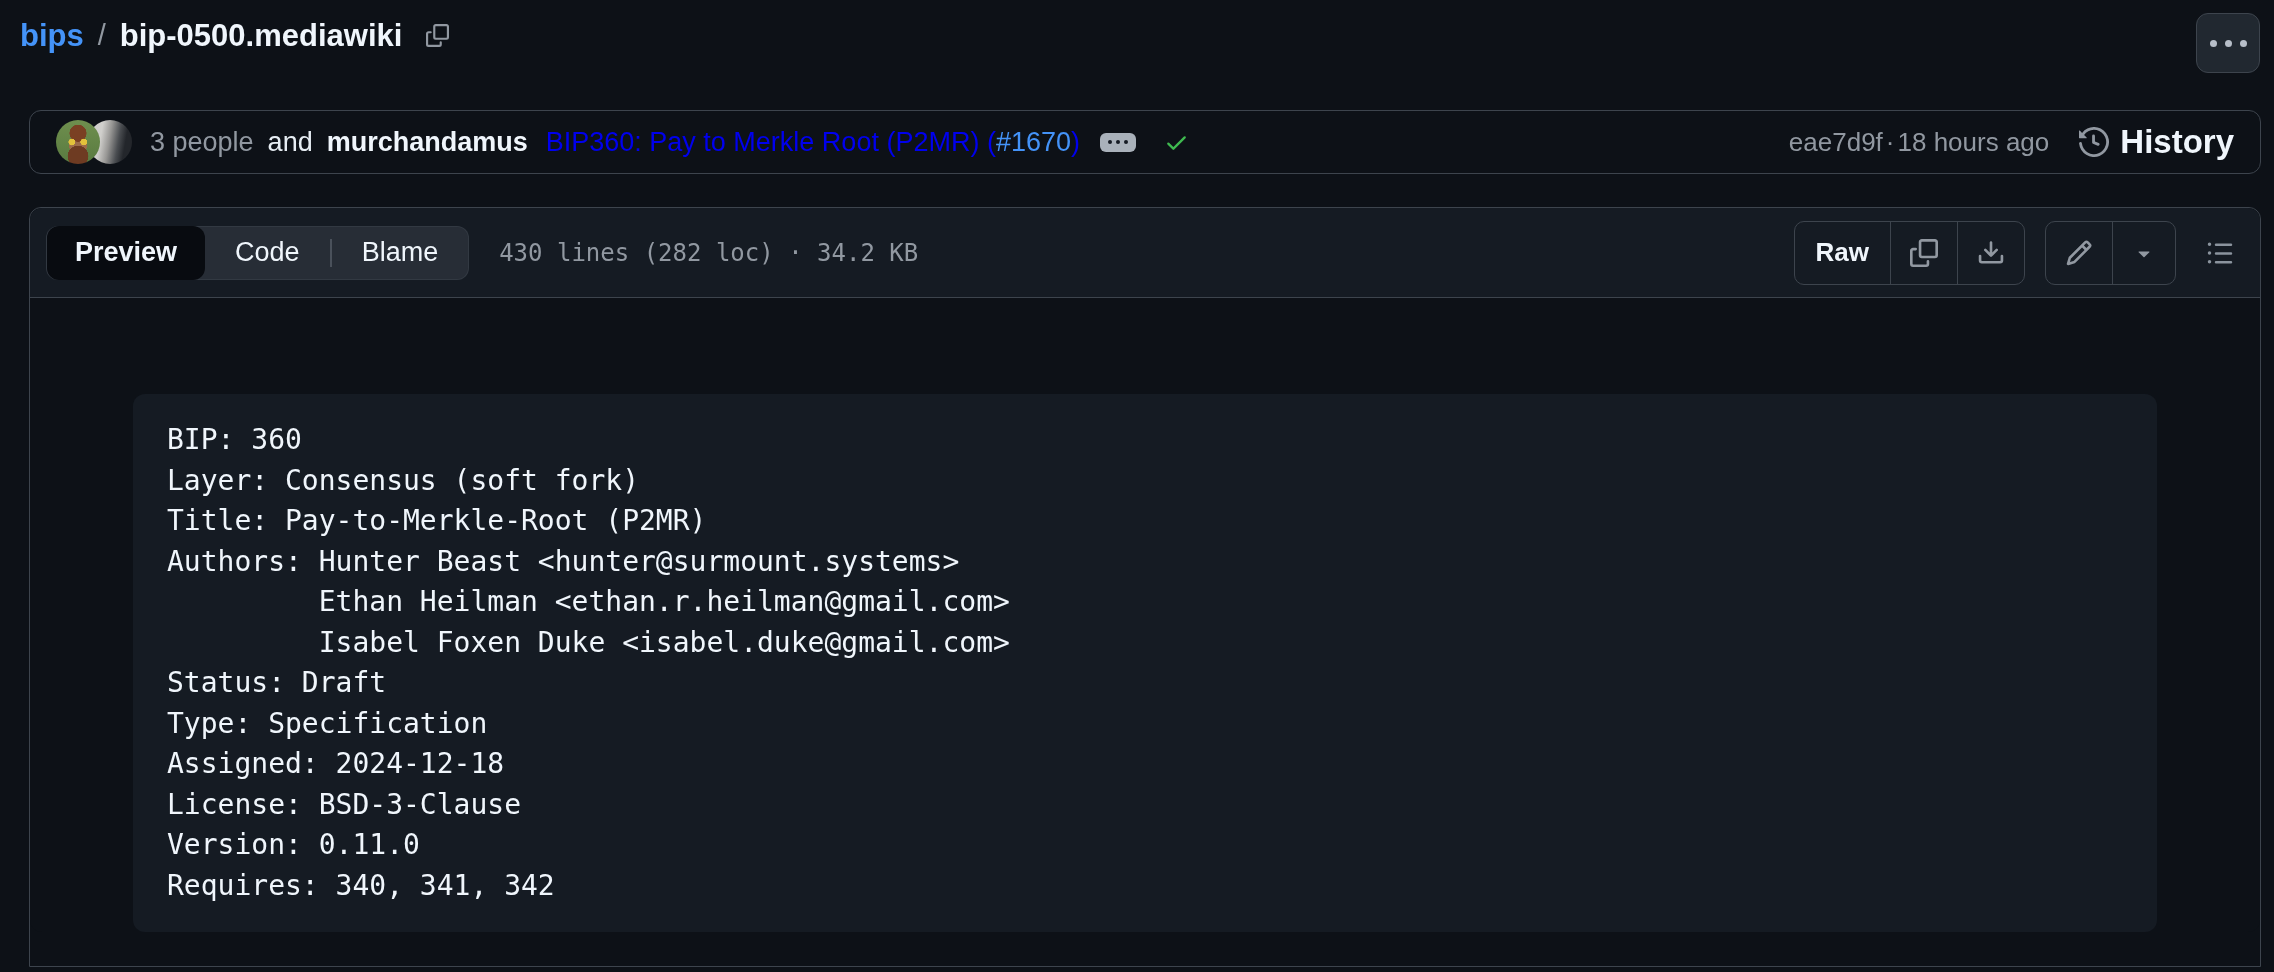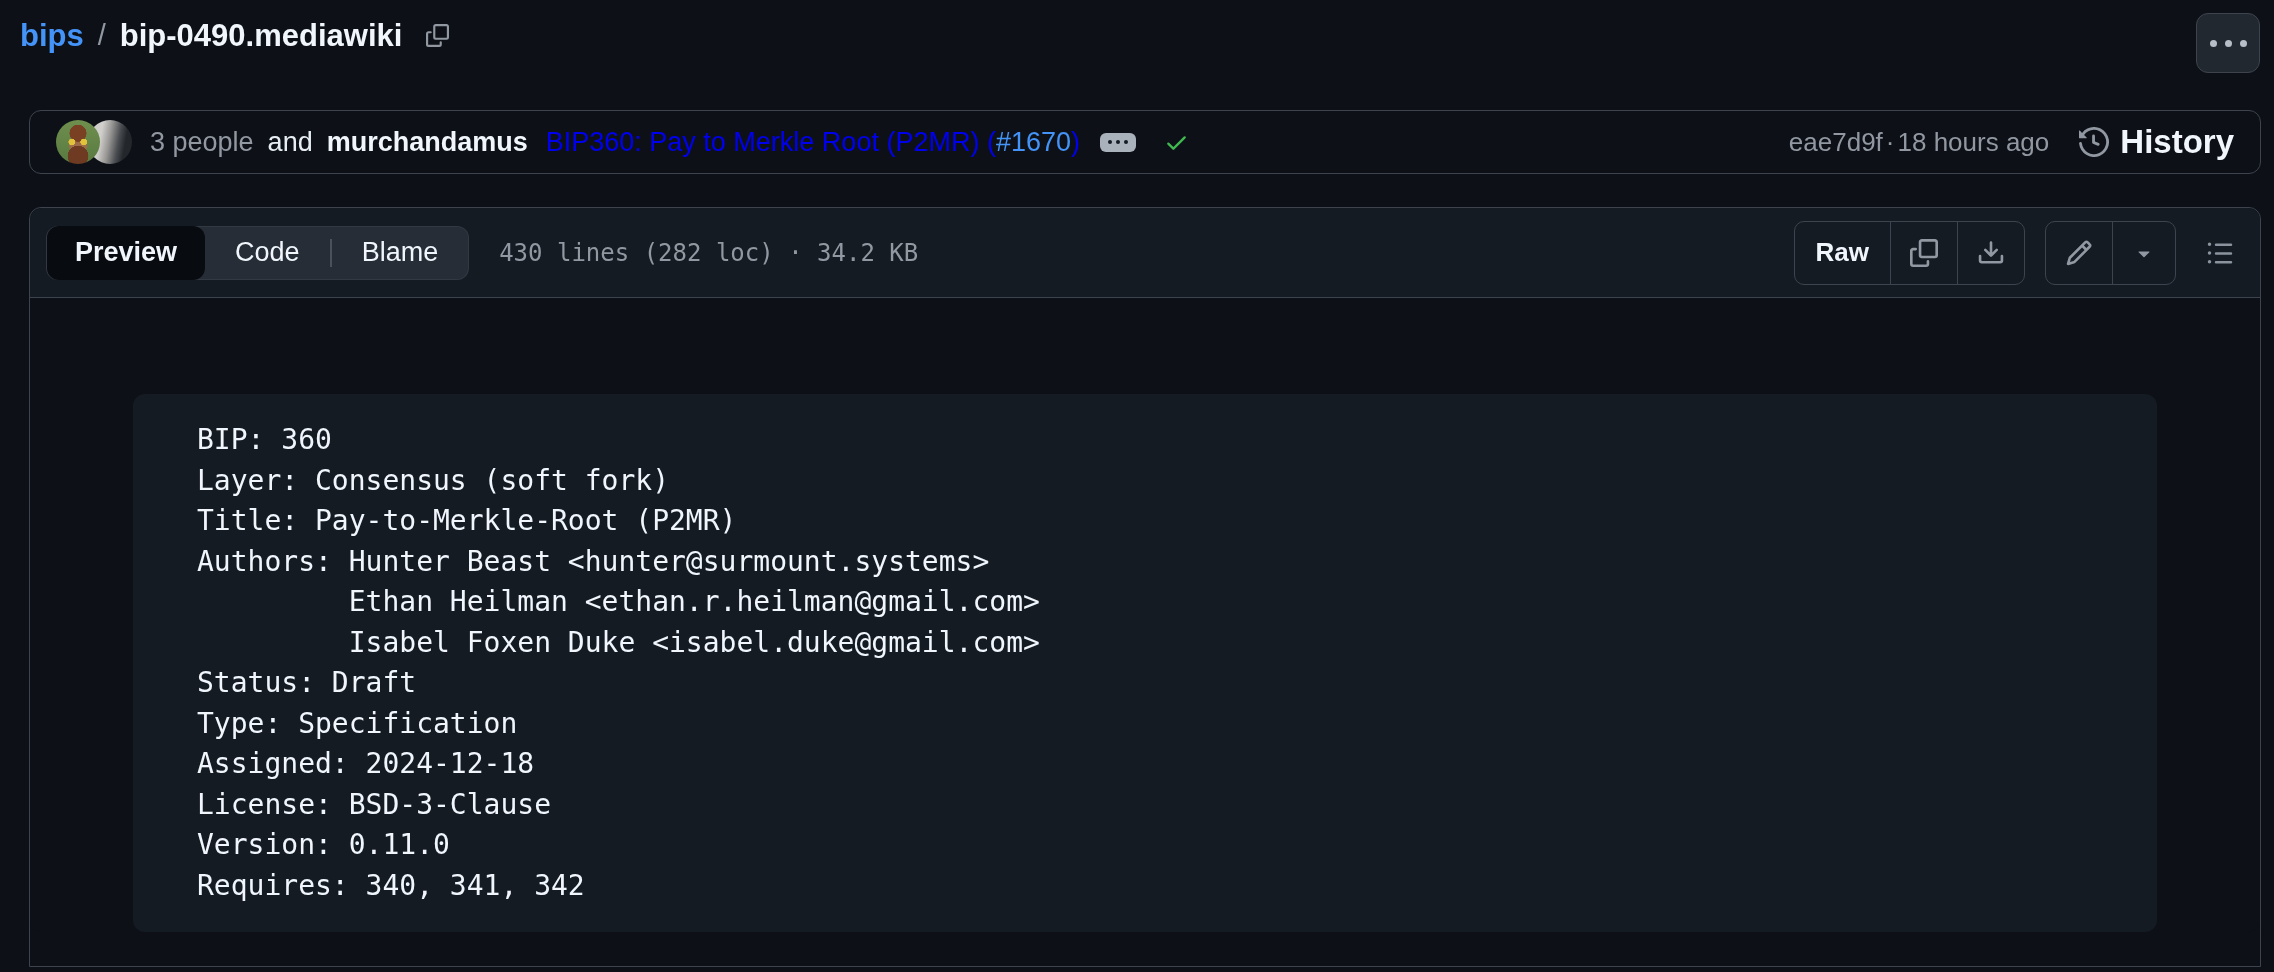--- a/index.html
+++ b/index.html
@@ -128,31 +128,31 @@
   .list-btn{ margin-left:30px; color:#8b949e; }
 
   .preview{ background:var(--canvas); padding:96px 103px 0 103px; border-radius:0 0 12px 12px; }
   .code-block{
     background:var(--subtle); border-radius:12px;
     padding:26px 34px;
     font-family:"DejaVu Sans Mono", monospace;
     font-size:28px; line-height:40.5px;
     color:var(--fg);
   }
-  .code-line{ white-space:pre;margin-left:30px; }
+  .code-line{ white-space:pre; }
 </style>
 </head>
 <body>
 
 <div class="page">
 
   <header class="breadcrumb-row">
     <a class="repo" href="#">bips</a>
     <span class="sep">/</span>
-    <span class="file">bip-0490.mediawiki</span>
+    <span class="file">bip-0500.mediawiki</span>
     <button class="icon-btn copy-path">
       <span>
         <svg width="23" height="23" viewBox="0 0 16 16">
             <path d="M0 6.75C0 5.784.784 5 1.75 5h1.5a.75.75 0 0 1 0 1.5h-1.5a.25.25 0 0 0-.25.25v7.5c0 .138.112.25.25.25h7.5a.25.25 0 0 0 .25-.25v-1.5a.75.75 0 0 1 1.5 0v1.5A1.75 1.75 0 0 1 9.25 16h-7.5A1.75 1.75 0 0 1 0 14.25Z"></path>
             <path d="M5 1.75C5 .784 5.784 0 6.75 0h7.5C15.216 0 16 .784 16 1.75v7.5A1.75 1.75 0 0 1 14.25 11h-7.5A1.75 1.75 0 0 1 5 9.25Zm1.75-.25a.25.25 0 0 0-.25.25v7.5c0 .138.112.25.25.25h7.5a.25.25 0 0 0 .25-.25v-7.5a.25.25 0 0 0-.25-.25Z"></path>
           </svg>
       </span>
     </button>
   </header>
 

